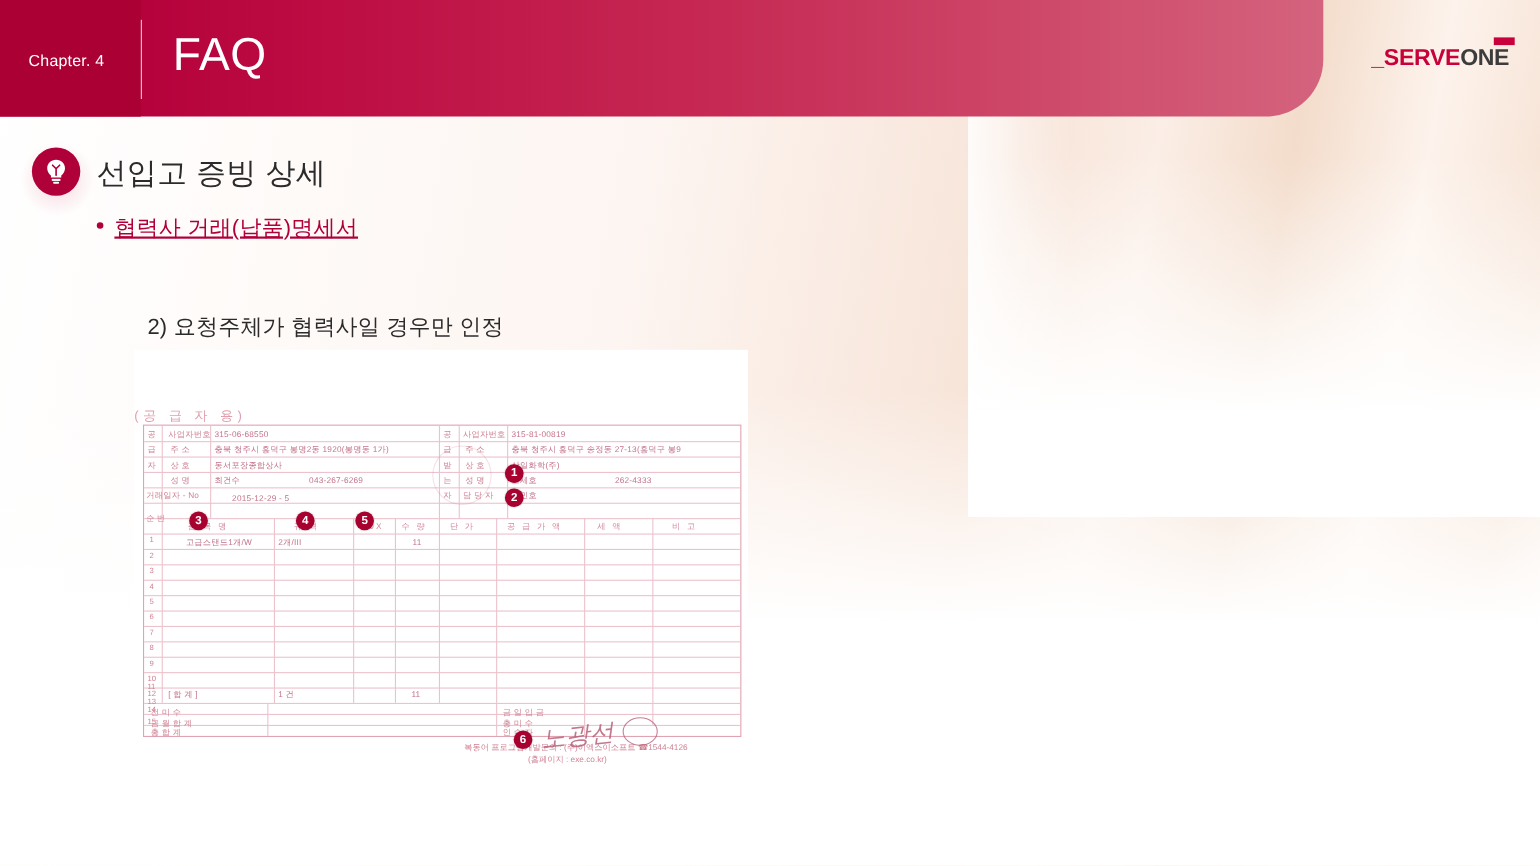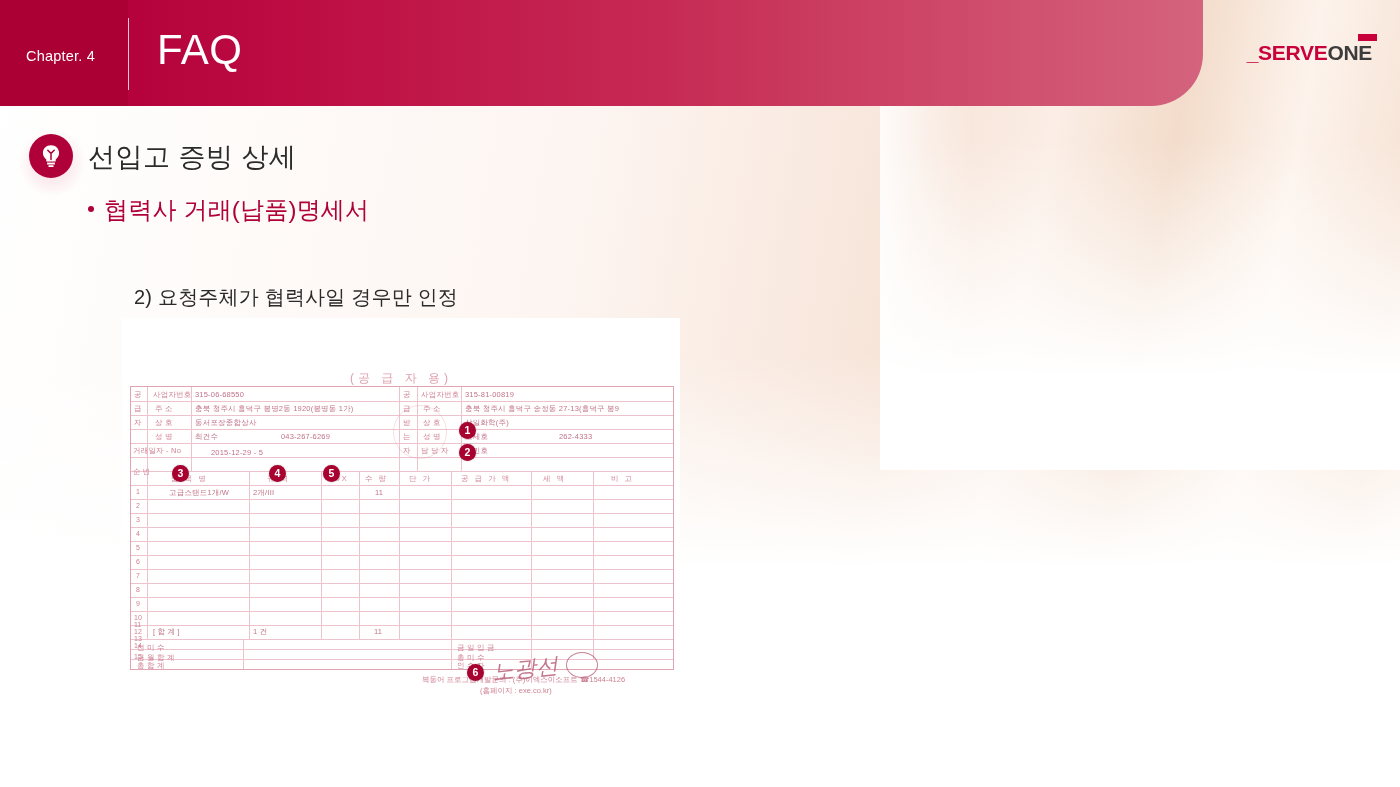--- a/index.html
+++ b/index.html
@@ -156,23 +156,24 @@
   }
   .bullet-dot {
     width: 6px; height: 6px;
     border-radius: 50%;
     background: #b00039;
     margin-right: 10px;
     position: relative;
     top: -6px;
   }
   .bullet-text {
-    font-size: 24px;
+    font-size: 20px;
     color: #b00039;
     letter-spacing: 0.2px;
+    text-decoration: underline;
   }
 
   .sub-item {
     position: absolute;
     left: 134px;
     font-size: 20px;
     color: #2b2b2b;
     letter-spacing: 0.2px;
     white-space: nowrap;
   }
@@ -208,21 +209,20 @@
     color: #d98c9e;
     letter-spacing: 8px;
     text-decoration: underline;
     text-decoration-color: #d98c9e;
     text-underline-offset: 5px;
   }
   .doc-subtitle {
     position: absolute;
     left: 0; right: 0;
     top: 52px;
-    text-align: center;
     font-size: 12px;
     color: #dfa0ae;
     letter-spacing: 4px;
   }
 
   .doc-table {
     position: absolute;
     left: 8px;
     top: 68px;
     width: 542px;

